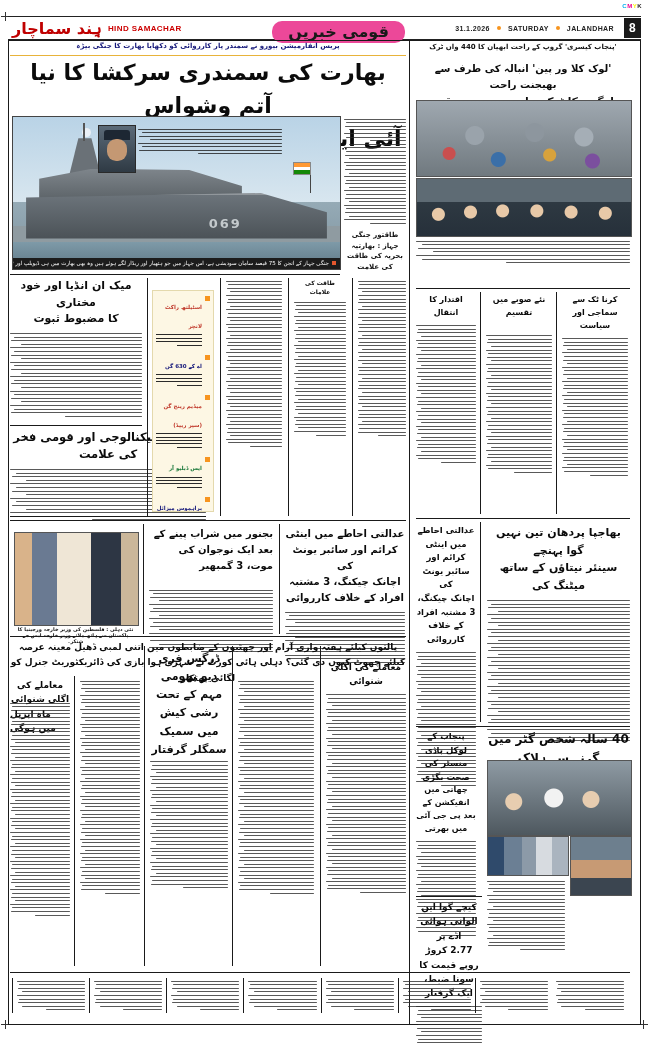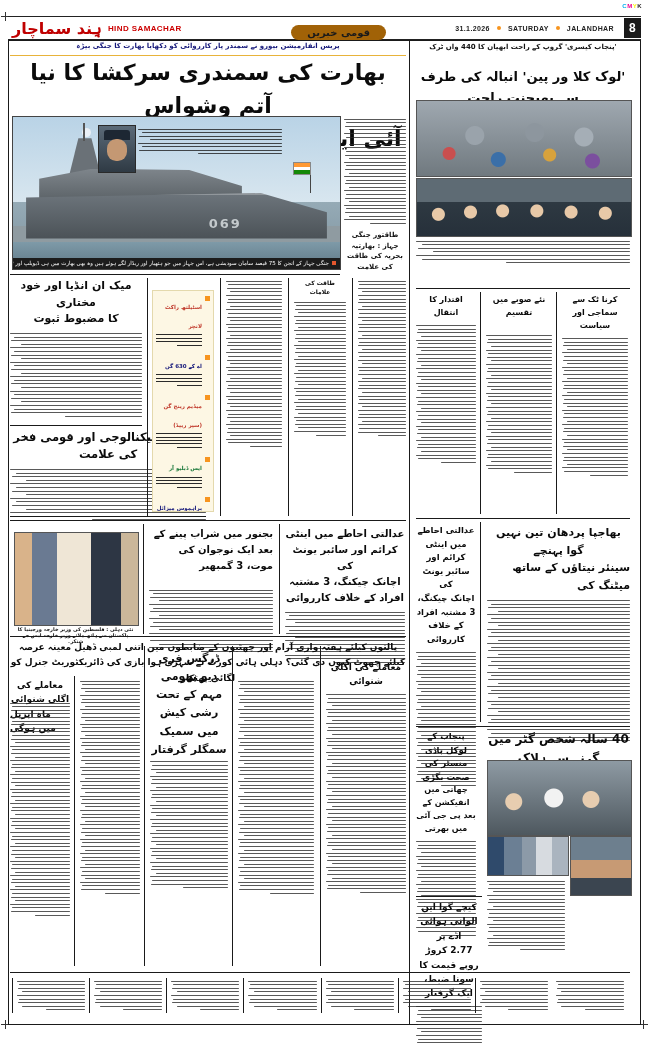--- a/index.html
+++ b/index.html
@@ -44,24 +44,24 @@
   .mast-urdu-logo{
     font-family:"DejaVu Sans",sans-serif;
     font-size:16px;color:#c00000;font-weight:bold;direction:rtl;
     white-space:nowrap;
   }
   .mast-en-logo{
     font-size:8px;font-weight:bold;color:#cc0000;letter-spacing:.4px;
   }
   .mast-center{flex:1;display:flex;justify-content:center;}
   .banner-pill{
-    background:#a16207;border-radius:10px;
+    background:#ec4899;border-radius:10px;
     padding:1px 16px;
     font-family:"DejaVu Sans",sans-serif;
-    font-size:10px;font-weight:bold;direction:rtl;color:#1a1a1a;
+    font-size:16px;font-weight:bold;direction:rtl;color:#1a1a1a;
     line-height:1.3;
     margin-top:8px;
   }
   .mast-right{
     display:flex;align-items:center;gap:7px;
     font-size:7px;font-weight:bold;color:#222;letter-spacing:.4px;
     padding-right:0px;
   }
   .dot{width:4px;height:4px;border-radius:50%;background:#f7941e;display:inline-block;}
   .pagebox{
@@ -606,21 +606,21 @@
         <i></i>
       <i></i>
         <i></i>
         <i></i>
         <i class="short"></i>
     </div>
   </div>
 
   <div class="sec" style="left:416px;top:43px;width:214px;">
     <div class="urdu" style="font-size:7px;font-weight:bold;text-align:center;">'پنجاب کیسری' گروپ کے راحت ابھیان کا 440 واں ٹرک</div>
-    <div class="sec-title" style="font-size:13px;text-align:center;line-height:1.6;margin-top:16px;">'لوک کلا ور پین' انبالہ کی طرف سے بھیجنت راحت</div>
+    <div class="sec-title" style="font-size:10px;text-align:center;line-height:1.6;margin-top:10px;">'لوک کلا ور پین' انبالہ کی طرف سے بھیجنت راحت</div>
     <div class="sec-title" style="font-size:10.5px;text-align:center;line-height:1.6;">سامگری کا ٹرک ضلع جموں میں تقسیم</div>
   </div>
 
   <div class="photo p-crowd" style="position:absolute;left:416px;top:100px;width:214px;height:75px;"></div>
   <div class="photo p-group" style="position:absolute;left:416px;top:178px;width:214px;height:57px;"></div>
 
   <div class="sec" style="left:416px;top:238px;width:214px;">
     <div class="urdu body-lines" style="font-size:5px;">
       <i></i>
         <i></i>
@@ -769,21 +769,21 @@
         <i></i>
         <i></i>
         <i class="short"></i>
     </div>
   </div>
 
   <div class="hrule" style="left:416px;width:214px;top:518px;"></div>
 
   <div class="sec" style="left:487px;top:524px;width:143px;">
     <div class="sec-title" style="font-size:11px;text-align:center;line-height:1.6;">بھاجپا پردھان تین نہیں گوا پہنچے</div>
-    <div class="sec-title" style="font-size:11px;text-align:right;line-height:1.6;margin-bottom:3px;">سینئر نیتاؤں کے ساتھ میٹنگ کی</div>
+    <div class="sec-title" style="font-size:11px;text-align:center;line-height:1.6;margin-bottom:3px;">سینئر نیتاؤں کے ساتھ میٹنگ کی</div>
     <div class="urdu body-lines">
       <i></i>
         <i></i>
         <i></i>
         <i></i>
         <i></i>
         <i></i>
         <i></i>
         <i></i>
         <i></i>

